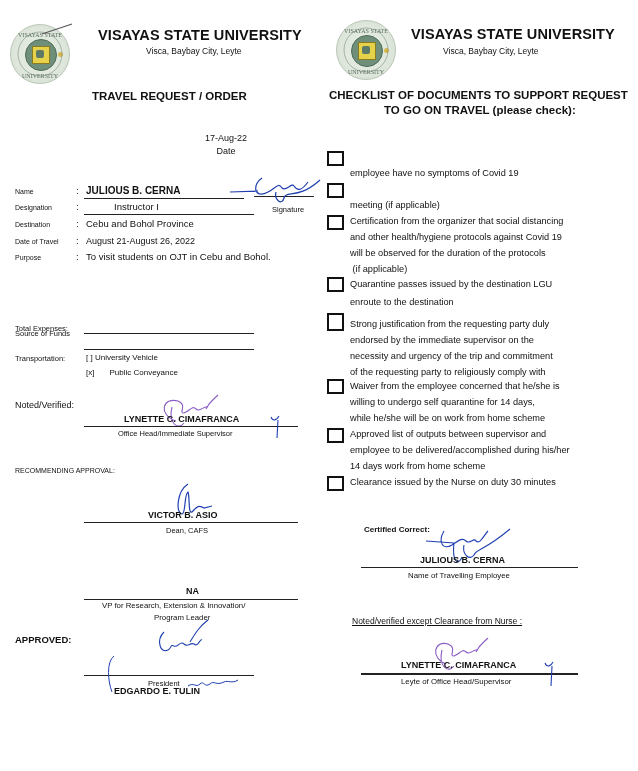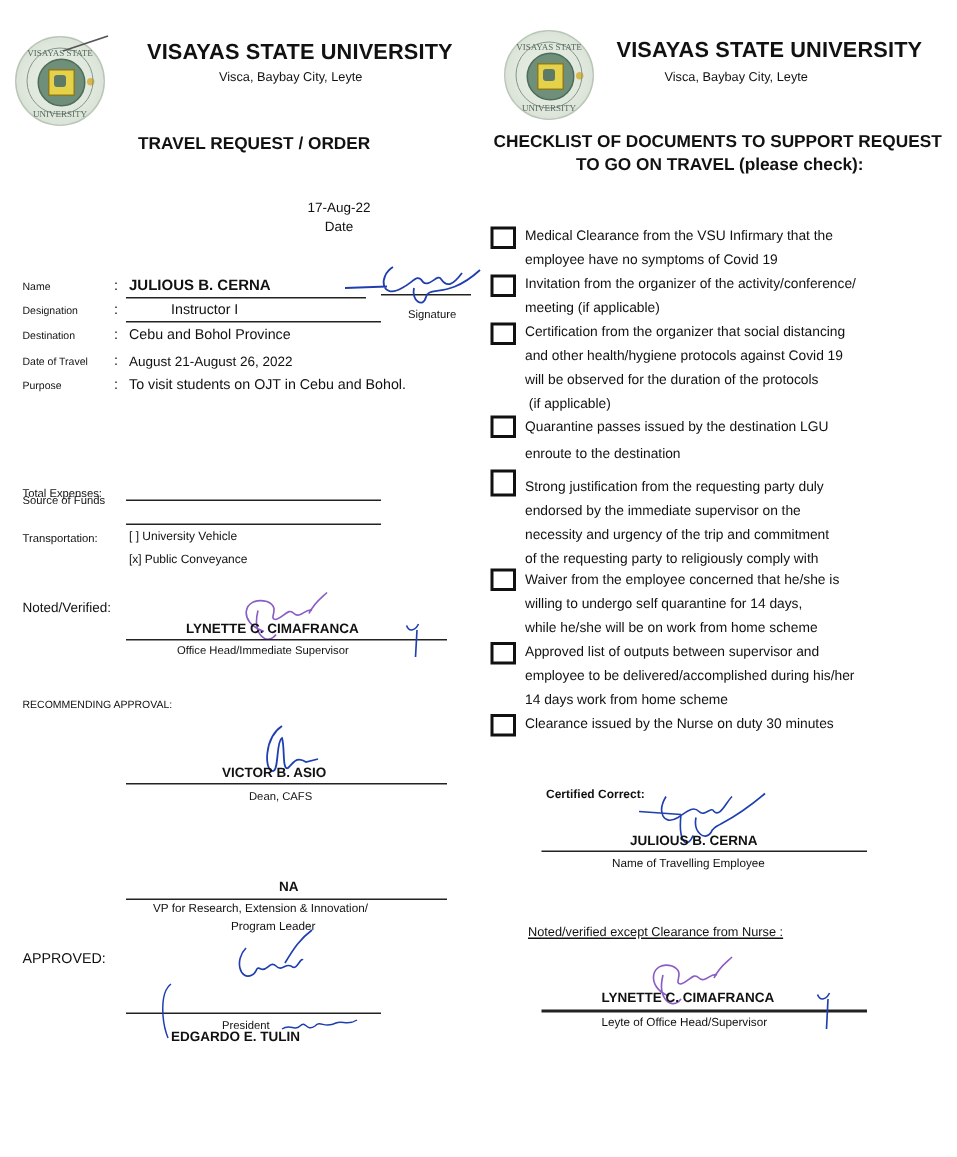--- a/index.html
+++ b/index.html
@@ -91,21 +91,21 @@
   <div class="line" style="left:84px; top:333px; width:170px;"></div>
   <div class="abs" style="left:15px; top:329px; font-size:7.5px;">Source of Funds</div>
   <div class="line" style="left:84px; top:349px; width:170px;"></div>
 
   <div class="abs" style="left:15px; top:354px; font-size:7.5px;">Transportation:</div>
   <div class="abs" style="left:86px; top:353px; font-size:8px;">
     <span>[ ]</span>
     <span>University Vehicle</span>
   </div>
   <div class="abs" style="left:86px; top:368px; font-size:8px;">
-    <span>[x]</span><span style="margin-left:2px">Public Conveyance</span>
+    <span>[x]</span><span style="margin-left:15px">Public Conveyance</span>
   </div>
 
   <div class="abs" style="left:15px; top:400px; font-size:9px;">Noted/Verified:</div>
   <svg class="sig" style="left:148px; top:393px;" width="80" height="40">
     <path d="M28 28 C10 22 14 4 30 8 C40 12 30 20 36 20 C42 18 44 12 48 16 C52 20 56 12 60 14 M58 16 C62 8 66 6 70 2 M24 14 C20 30 30 38 36 30" fill="none" stroke="#8a5cc4" stroke-width="1.1"></path>
   </svg>
   <div class="abs" style="left:124px; top:414px; font-size:9px; font-weight:bold;">LYNETTE C. CIMAFRANCA</div>
   <div class="line" style="left:84px; top:426px; width:214px;"></div>
   <div class="abs" style="left:118px; top:429px; font-size:7.5px;">Office Head/Immediate Supervisor</div>
   <svg class="sig" style="left:268px; top:414px;" width="14" height="26">
@@ -118,21 +118,21 @@
   </svg>
   <div class="abs" style="left:148px; top:510px; font-size:9px; font-weight:bold;">VICTOR B. ASIO</div>
   <div class="line" style="left:84px; top:522px; width:214px;"></div>
   <div class="abs" style="left:166px; top:526px; font-size:7.5px;">Dean, CAFS</div>
 
   <div class="abs" style="left:186px; top:586px; font-size:9px; font-weight:bold;">NA</div>
   <div class="line" style="left:84px; top:599px; width:214px;"></div>
   <div class="abs" style="left:102px; top:601px; font-size:7.8px;">VP for Research, Extension &amp; Innovation/</div>
   <div class="abs" style="left:154px; top:613px; font-size:7.8px;">Program Leader</div>
 
-  <div class="abs" style="left:15px; top:634px; font-size:9.5px; font-weight:normal;">APPROVED:</div>
+  <div class="abs" style="left:15px; top:634px; font-size:9.5px; font-weight:bold;">APPROVED:</div>
   <svg class="sig" style="left:150px; top:618px;" width="60" height="42">
     <path d="M14 14 C6 22 10 36 18 32 C22 30 20 26 24 28 C28 30 30 22 34 26 C38 30 40 24 44 26 C48 30 50 20 52 22 M40 24 C46 14 50 8 58 2" fill="none" stroke="#1f3fb0" stroke-width="1.1"></path>
   </svg>
   <div class="abs" style="left:114px; top:663px; font-size:9px; font-weight:bold;margin-top:23px;">EDGARDO E. TULIN</div>
   <div class="line" style="left:84px; top:675px; width:170px;"></div>
   <div class="abs" style="left:148px; top:679px; font-size:7.5px;">President</div>
   <svg class="sig" style="left:100px; top:652px;" width="180" height="46">
     <path d="M14 4 C6 10 8 30 12 40 M88 34 C94 30 96 36 100 32 C104 28 104 36 110 32 C114 28 116 34 124 30 C128 28 132 32 138 28" fill="none" stroke="#1f3fb0" stroke-width="1"></path>
   </svg>
 </div>
@@ -152,24 +152,24 @@
   </div>
 
   <div class="abs uni" style="left:411px; top:26px;">VISAYAS STATE UNIVERSITY</div>
   <div class="abs addr" style="left:443px; top:46px;">Visca, Baybay City, Leyte</div>
 
   <div class="abs h2" style="left:329px; top:89px;">CHECKLIST OF DOCUMENTS TO SUPPORT REQUEST</div>
   <div class="abs h2" style="left:384px; top:104px;">TO GO ON TRAVEL (please check):</div>
 
   <div>
     <div class="chk" style="left:327px; top:151px;"></div>
-    <div class="ck-text" style="left:350px; top:149px;"><span>Medical Clearance from the VSU Infirmary that the</span><br><span>employee have no symptoms of Covid 19</span></div>
+    <div class="ck-text" style="left:350px; top:149px;"><br><span>employee have no symptoms of Covid 19</span></div>
 
     <div class="chk" style="left:327px; top:183px;"></div>
-    <div class="ck-text" style="left:350px; top:181px;"><span>Invitation from the organizer of the activity/conference/</span><br><span>meeting (if applicable)</span></div>
+    <div class="ck-text" style="left:350px; top:181px;"><br><span>meeting (if applicable)</span></div>
 
     <div class="chk" style="left:327px; top:215px;"></div>
     <div class="ck-text" style="left:350px; top:213px;"><span>Certification from the organizer that social distancing</span><br><span>and other health/hygiene protocols against Covid 19</span><br><span>will be observed for the duration of the protocols</span><br><span> (if applicable)</span></div>
 
     <div class="chk" style="left:327px; top:277px;"></div>
     <div class="ck-text" style="left:350px; top:275px; line-height:18px;"><span>Quarantine passes issued by the destination LGU</span><br><span>enroute to the destination</span></div>
 
     <div class="chk" style="left:327px; top:313px; height:18px;"></div>
     <div class="ck-text" style="left:350px; top:316px;"><span>Strong justification from the requesting party duly</span><br><span>endorsed by the immediate supervisor on the</span><br><span>necessity and urgency of the trip and commitment</span><br><span>of the requesting party to religiously comply with</span></div>
 

